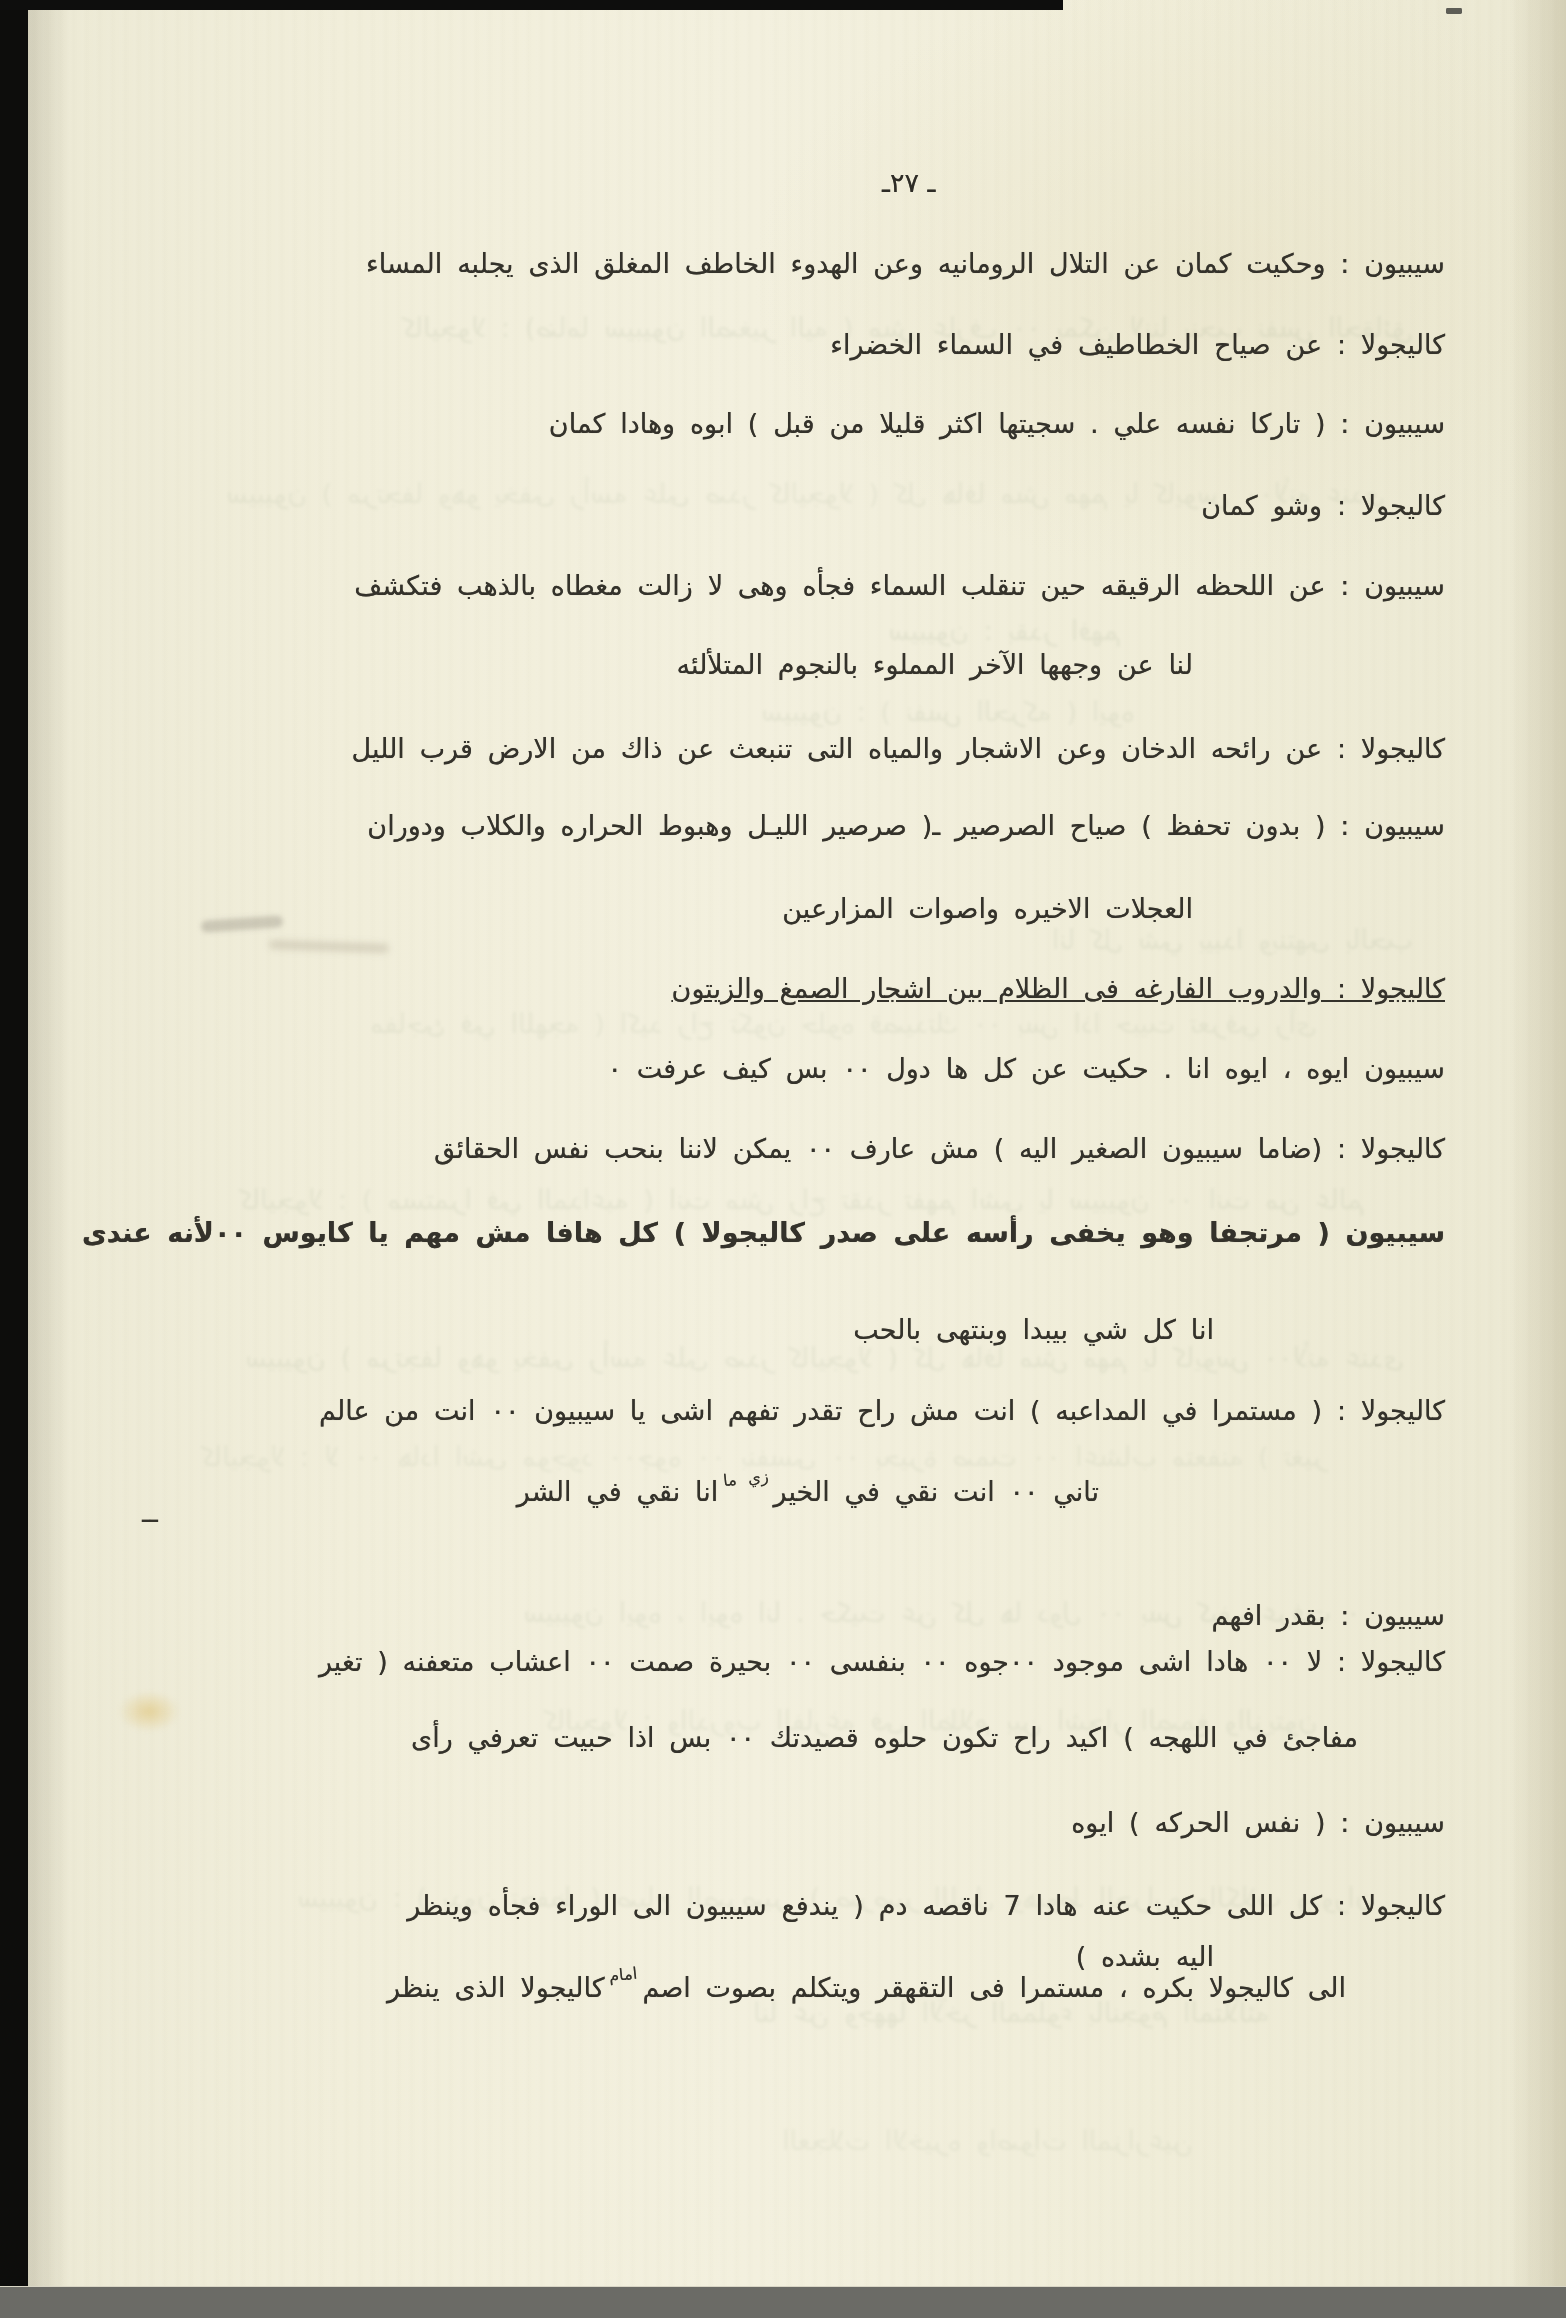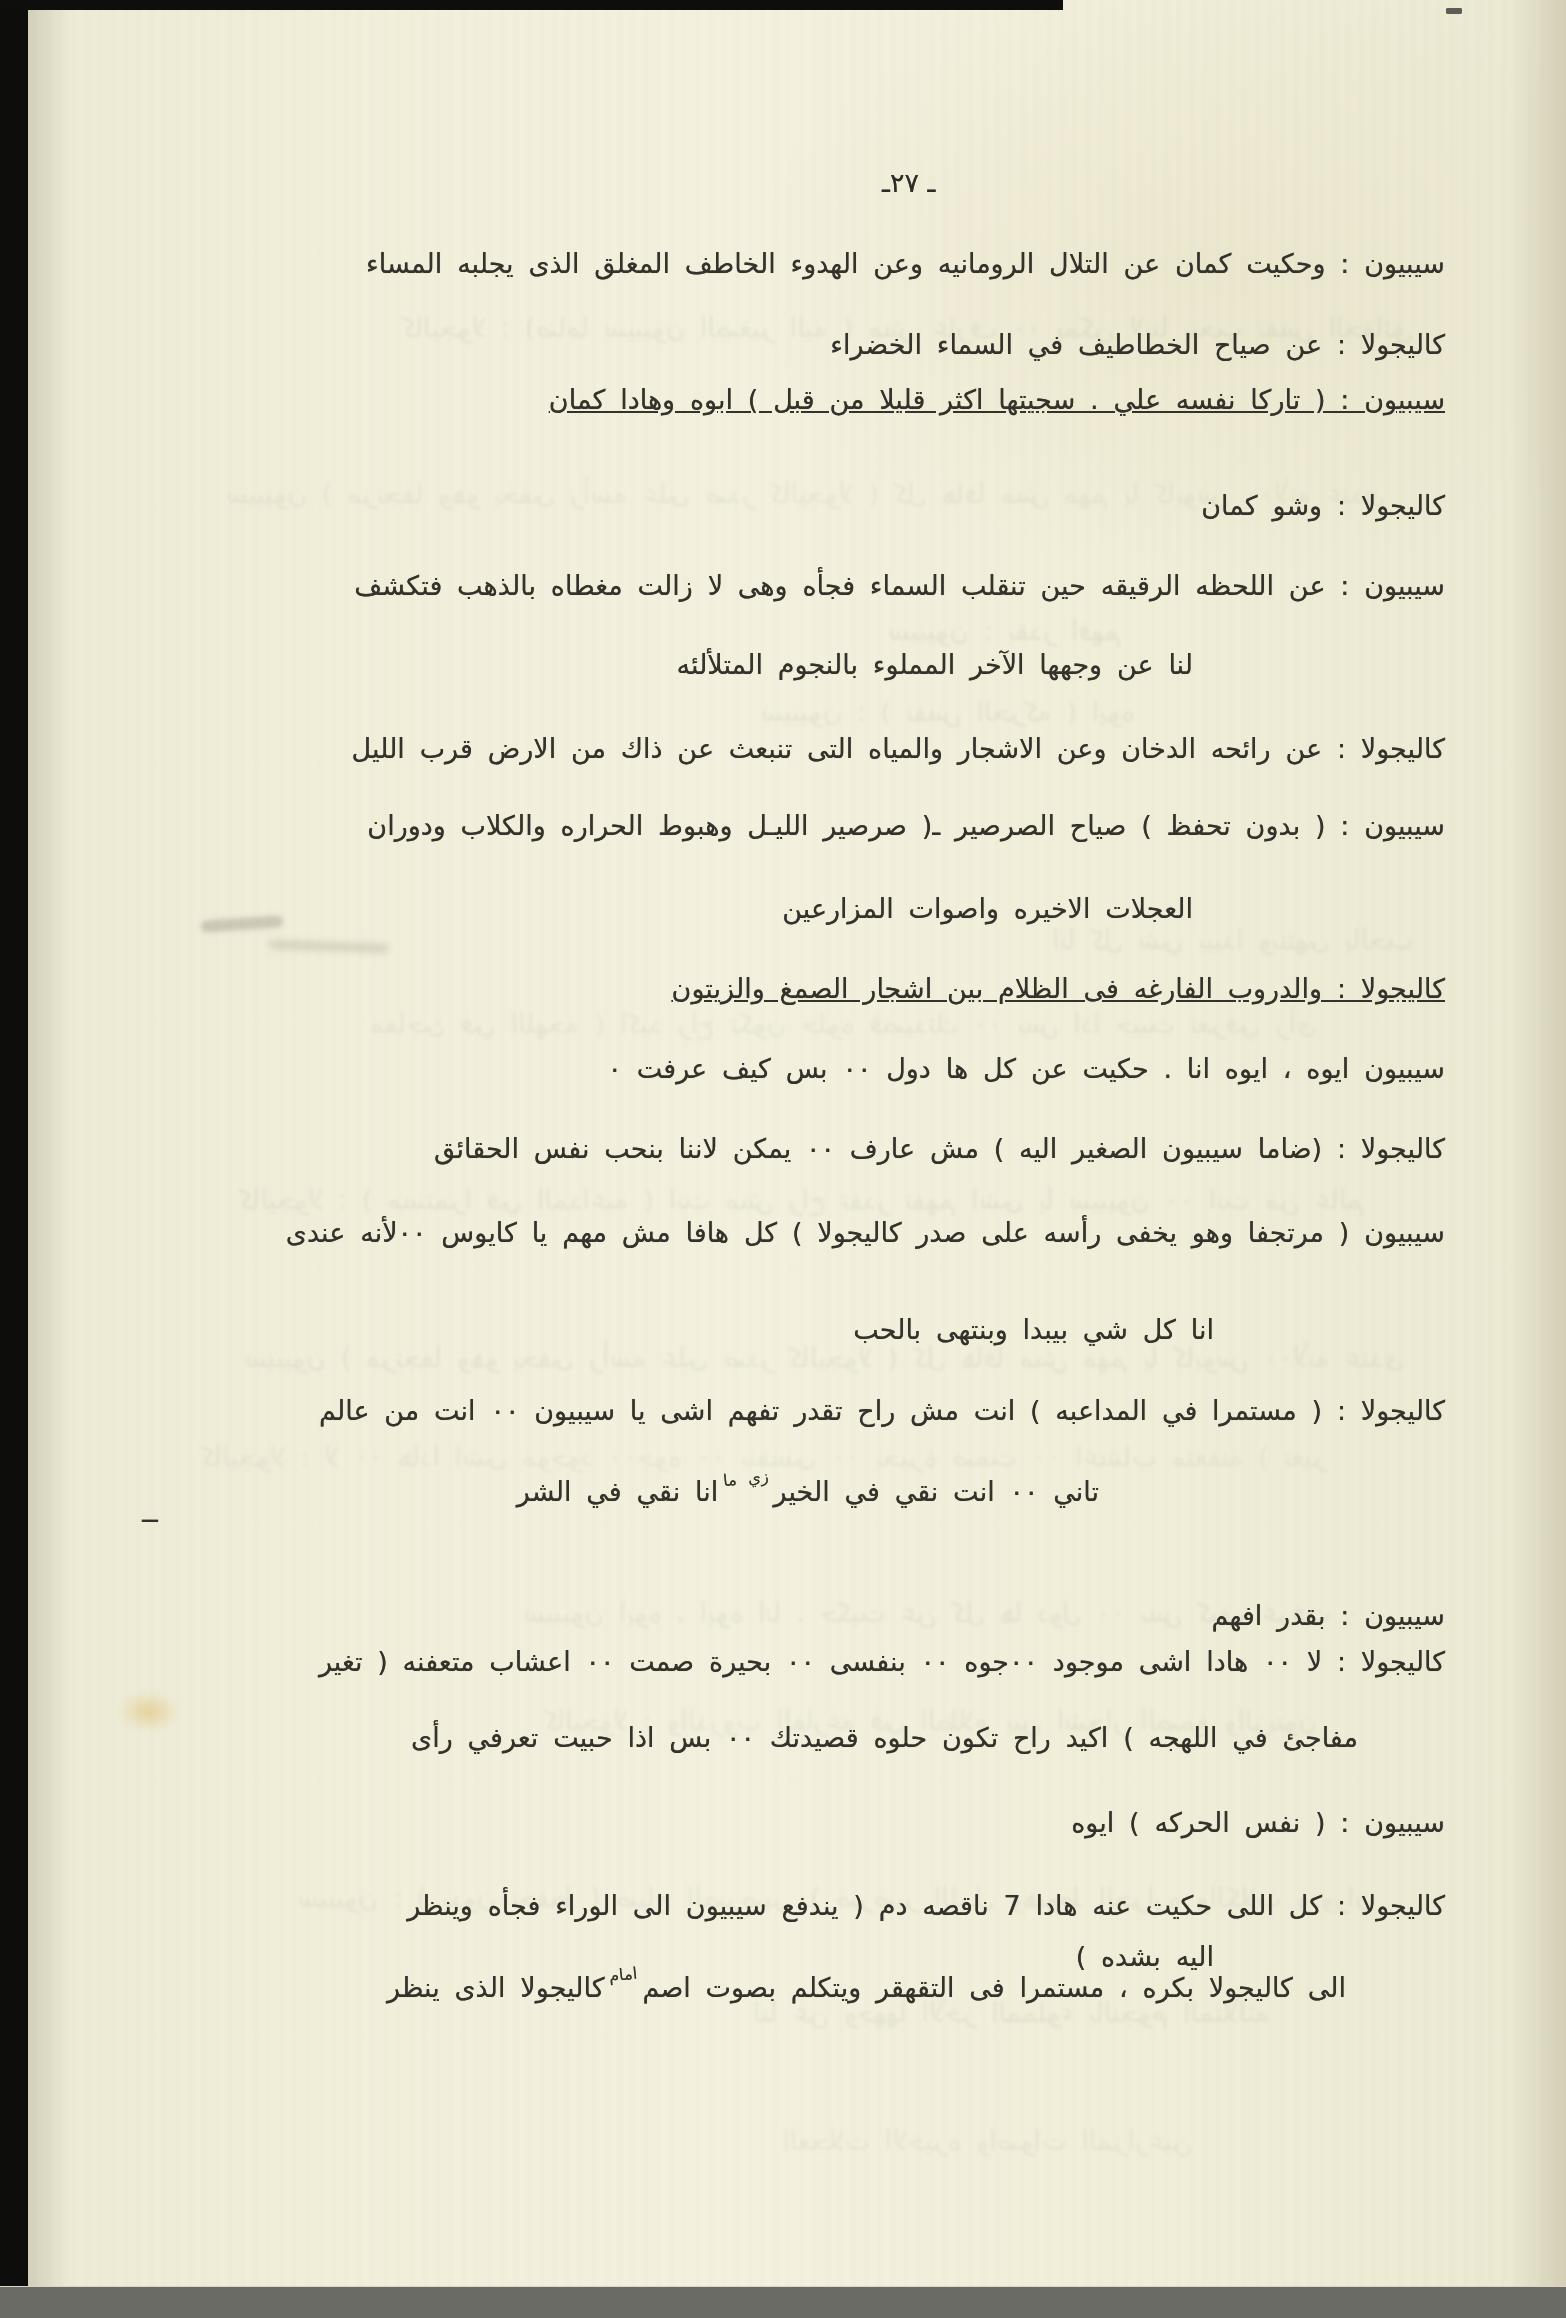--- a/index.html
+++ b/index.html
@@ -92,31 +92,31 @@
       <div class="ghost" style="top: 1443px; right: 240px; opacity: 0.1;">كاليجولا : لا ٠٠ هادا اشى موجود ٠٠جوه ٠٠ بنفسى ٠٠ بحيرة صمت ٠٠ اعشاب متعفنه ( تغير</div>
       <div class="ghost" style="top: 1599px; right: 206px; opacity: 0.12;">سيبيون ايوه ، ايوه انا . حكيت عن كل ها دول ٠٠ بس كيف عرفت ٠</div>
       <div class="ghost" style="top: 1707px; right: 250px; opacity: 0.11;">كاليجولا : والدروب الفارغه فى الظلام بين اشجار الصمغ والزيتون</div>
       <div class="ghost" style="top: 1884px; right: 192px; opacity: 0.11;">سيبيون : ( بدون تحفظ ) صياح الصرصير ـ( صرصير الليـل وهبوط الحراره والكلاب ودوران</div>
       <div class="ghost" style="top: 1999px; right: 298px; opacity: 0.12;">لنا عن وجهها الآخر المملوء بالنجوم المتلألئه</div>
       <div class="ghost" style="top: 2127px; right: 374px; opacity: 0.1;">العجلات الاخيره واصوات المزارعين</div>
     </div>
   <div id="text-layer">
       <div class="line" style="top: 250px; right: 122px;">سيبيون : وحكيت كمان عن التلال الرومانيه وعن الهدوء الخاطف المغلق الذى يجلبه المساء</div>
       <div class="line" style="top: 331px; right: 122px;">كاليجولا : عن صياح الخطاطيف في السماء الخضراء</div>
-      <div class="line" style="top: 386px; right: 122px; text-decoration: underline;">سيبيون : ( تاركا نفسه علي .   سجيتها اكثر قليلا من قبل ) ابوه وهادا كمان</div>
+      <div class="line" style="top: 410px; right: 122px;">سيبيون : ( تاركا نفسه علي .   سجيتها اكثر قليلا من قبل ) ابوه وهادا كمان</div>
       <div class="line" style="top: 492px; right: 122px;">كاليجولا : وشو كمان</div>
       <div class="line" style="top: 572px; right: 122px;">سيبيون : عن اللحظه الرقيقه حين تنقلب السماء فجأه وهى لا زالت مغطاه بالذهب فتكشف</div>
       <div class="line" style="top: 651px; right: 374px;">لنا عن وجهها الآخر المملوء بالنجوم المتلألئه</div>
       <div class="line" style="top: 735px; right: 122px;">كاليجولا : عن رائحه الدخان وعن الاشجار والمياه التى تنبعث عن ذاك من الارض قرب الليل</div>
       <div class="line" style="top: 812px; right: 122px;">سيبيون : ( بدون تحفظ ) صياح الصرصير ـ( صرصير الليـل وهبوط الحراره والكلاب ودوران</div>
       <div class="line" style="top: 895px; right: 374px;">العجلات الاخيره واصوات المزارعين</div>
       <div class="line" style="top: 975px; right: 122px; text-decoration: underline;">كاليجولا : والدروب الفارغه فى الظلام بين اشجار الصمغ والزيتون</div>
       <div class="line" style="top: 1055px; right: 122px;">سيبيون ايوه ، ايوه انا . حكيت عن كل ها دول ٠٠ بس كيف عرفت ٠</div>
       <div class="line" style="top: 1135px; right: 122px;">كاليجولا : (ضاما سيبيون الصغير اليه ) مش عارف ٠٠ يمكن لاننا بنحب نفس الحقائق</div>
-      <div class="line" style="top: 1219px; right: 122px;">سيبيون ( مرتجفا وهو يخفى رأسه على صدر كاليجولا ) كل هافا مش مهم يا كايوس ٠٠لأنه عندى</div>
+      <div class="line" style="top: 1219px; right: 122px; font-weight: bold;">سيبيون ( مرتجفا وهو يخفى رأسه على صدر كاليجولا ) كل هافا مش مهم يا كايوس ٠٠لأنه عندى</div>
       <div class="line" style="top: 1316px; right: 353px;">انا كل شي بيبدا وبنتهى بالحب</div>
       <div class="line" style="top: 1397px; right: 122px;">كاليجولا : ( مستمرا في المداعبه ) انت مش راح تقدر تفهم اشى يا سيبيون ٠٠ انت من عالم</div>
       <div class="line" style="top: 1478px; right: 468px;"><span>تاني ٠٠ انت نقي في الخير</span><span class="insert-above">زي ما</span><span>انا نقي في الشر</span></div>
       <div class="line" style="top: 1567px; right: 122px; margin-top: 35px;">سيبيون : بقدر افهم</div>
       <div class="line" style="top: 1648px; right: 122px; text-align: right;">كاليجولا : لا ٠٠ هادا اشى موجود ٠٠جوه ٠٠ بنفسى ٠٠ بحيرة صمت ٠٠ اعشاب متعفنه ( تغير</div>
       <div class="line" style="top: 1724px; right: 209px;">مفاجئ في اللهجه ) اكيد راح تكون حلوه قصيدتك ٠٠ بس اذا حبيت تعرفي رأى</div>
       <div class="line" style="top: 1809px; right: 122px;">سيبيون : ( نفس الحركه ) ايوه</div>
       <div class="line" style="top: 1892px; right: 122px;">كاليجولا : كل اللى حكيت عنه هادا 7 ناقصه دم ( يندفع سيبيون الى الوراء فجأه وينظر</div>
       <div class="line" style="top: 1974px; right: 221px;"><span>الى كاليجولا بكره ، مستمرا فى التقهقر  ويتكلم بصوت اصم</span><span class="insert-above">امام</span><span>كاليجولا الذى ينظر</span></div>
       <div class="line" style="top: 1943px; right: 353px;">اليه بشده )</div>

